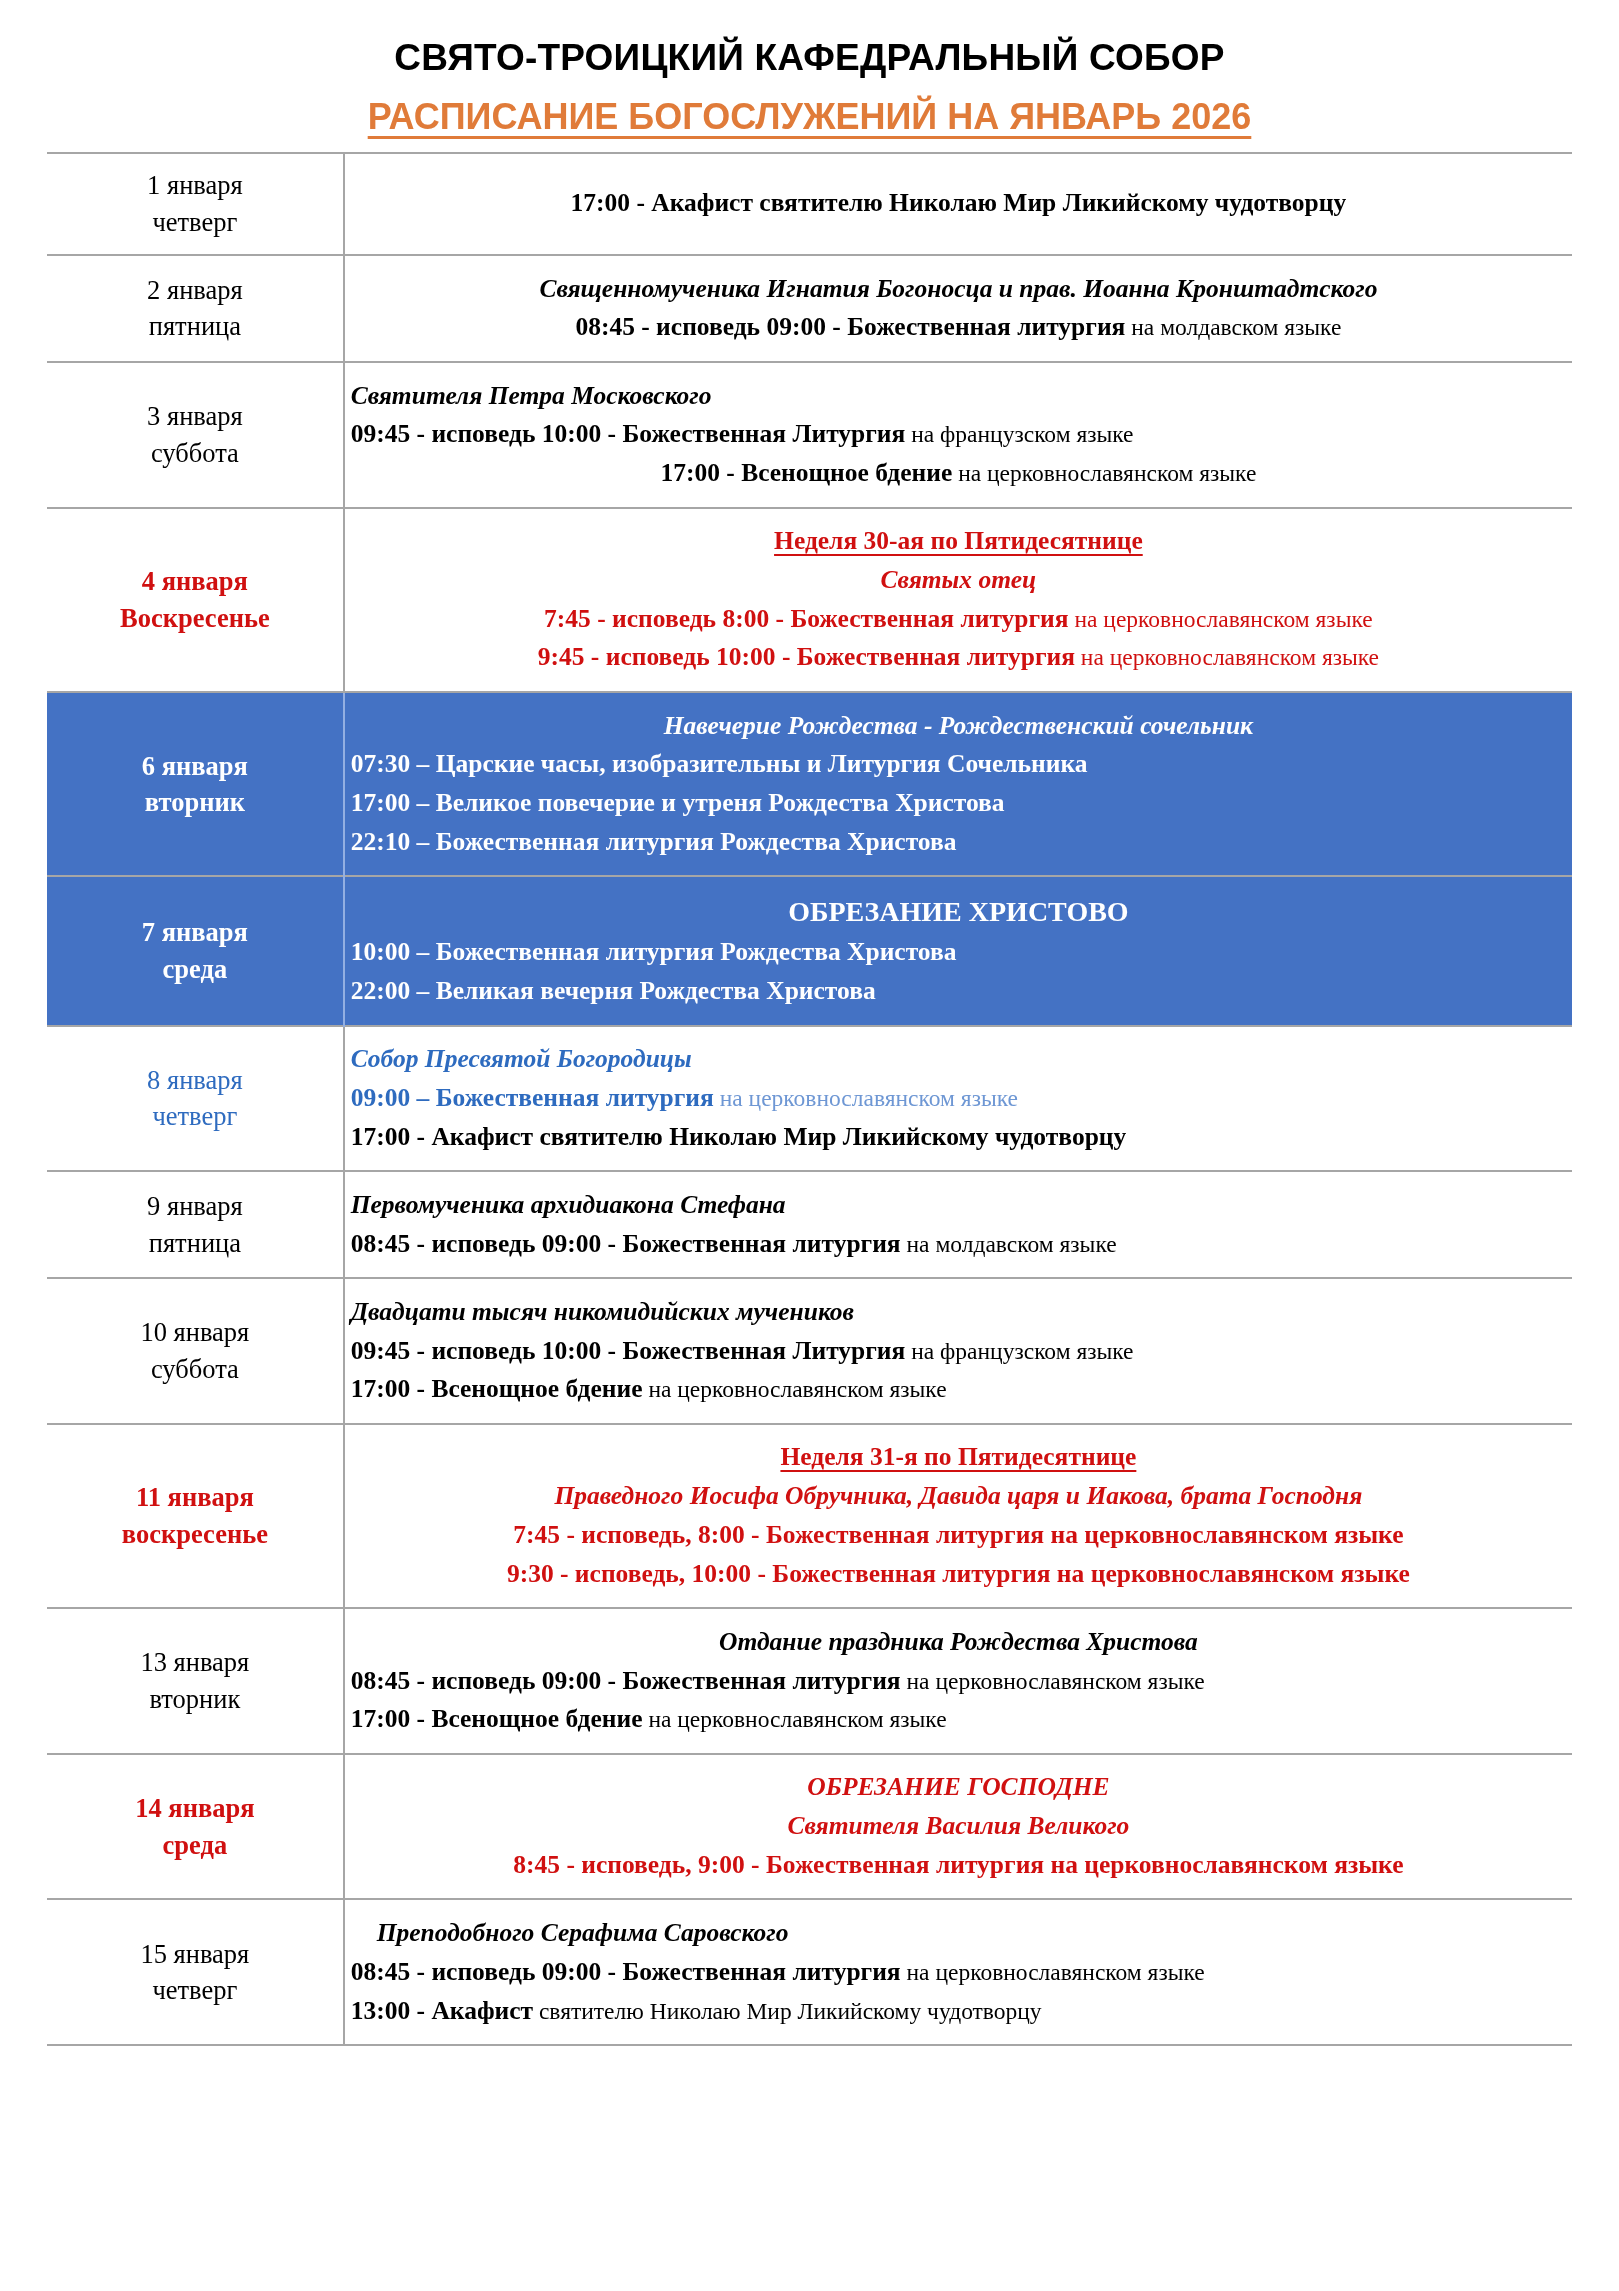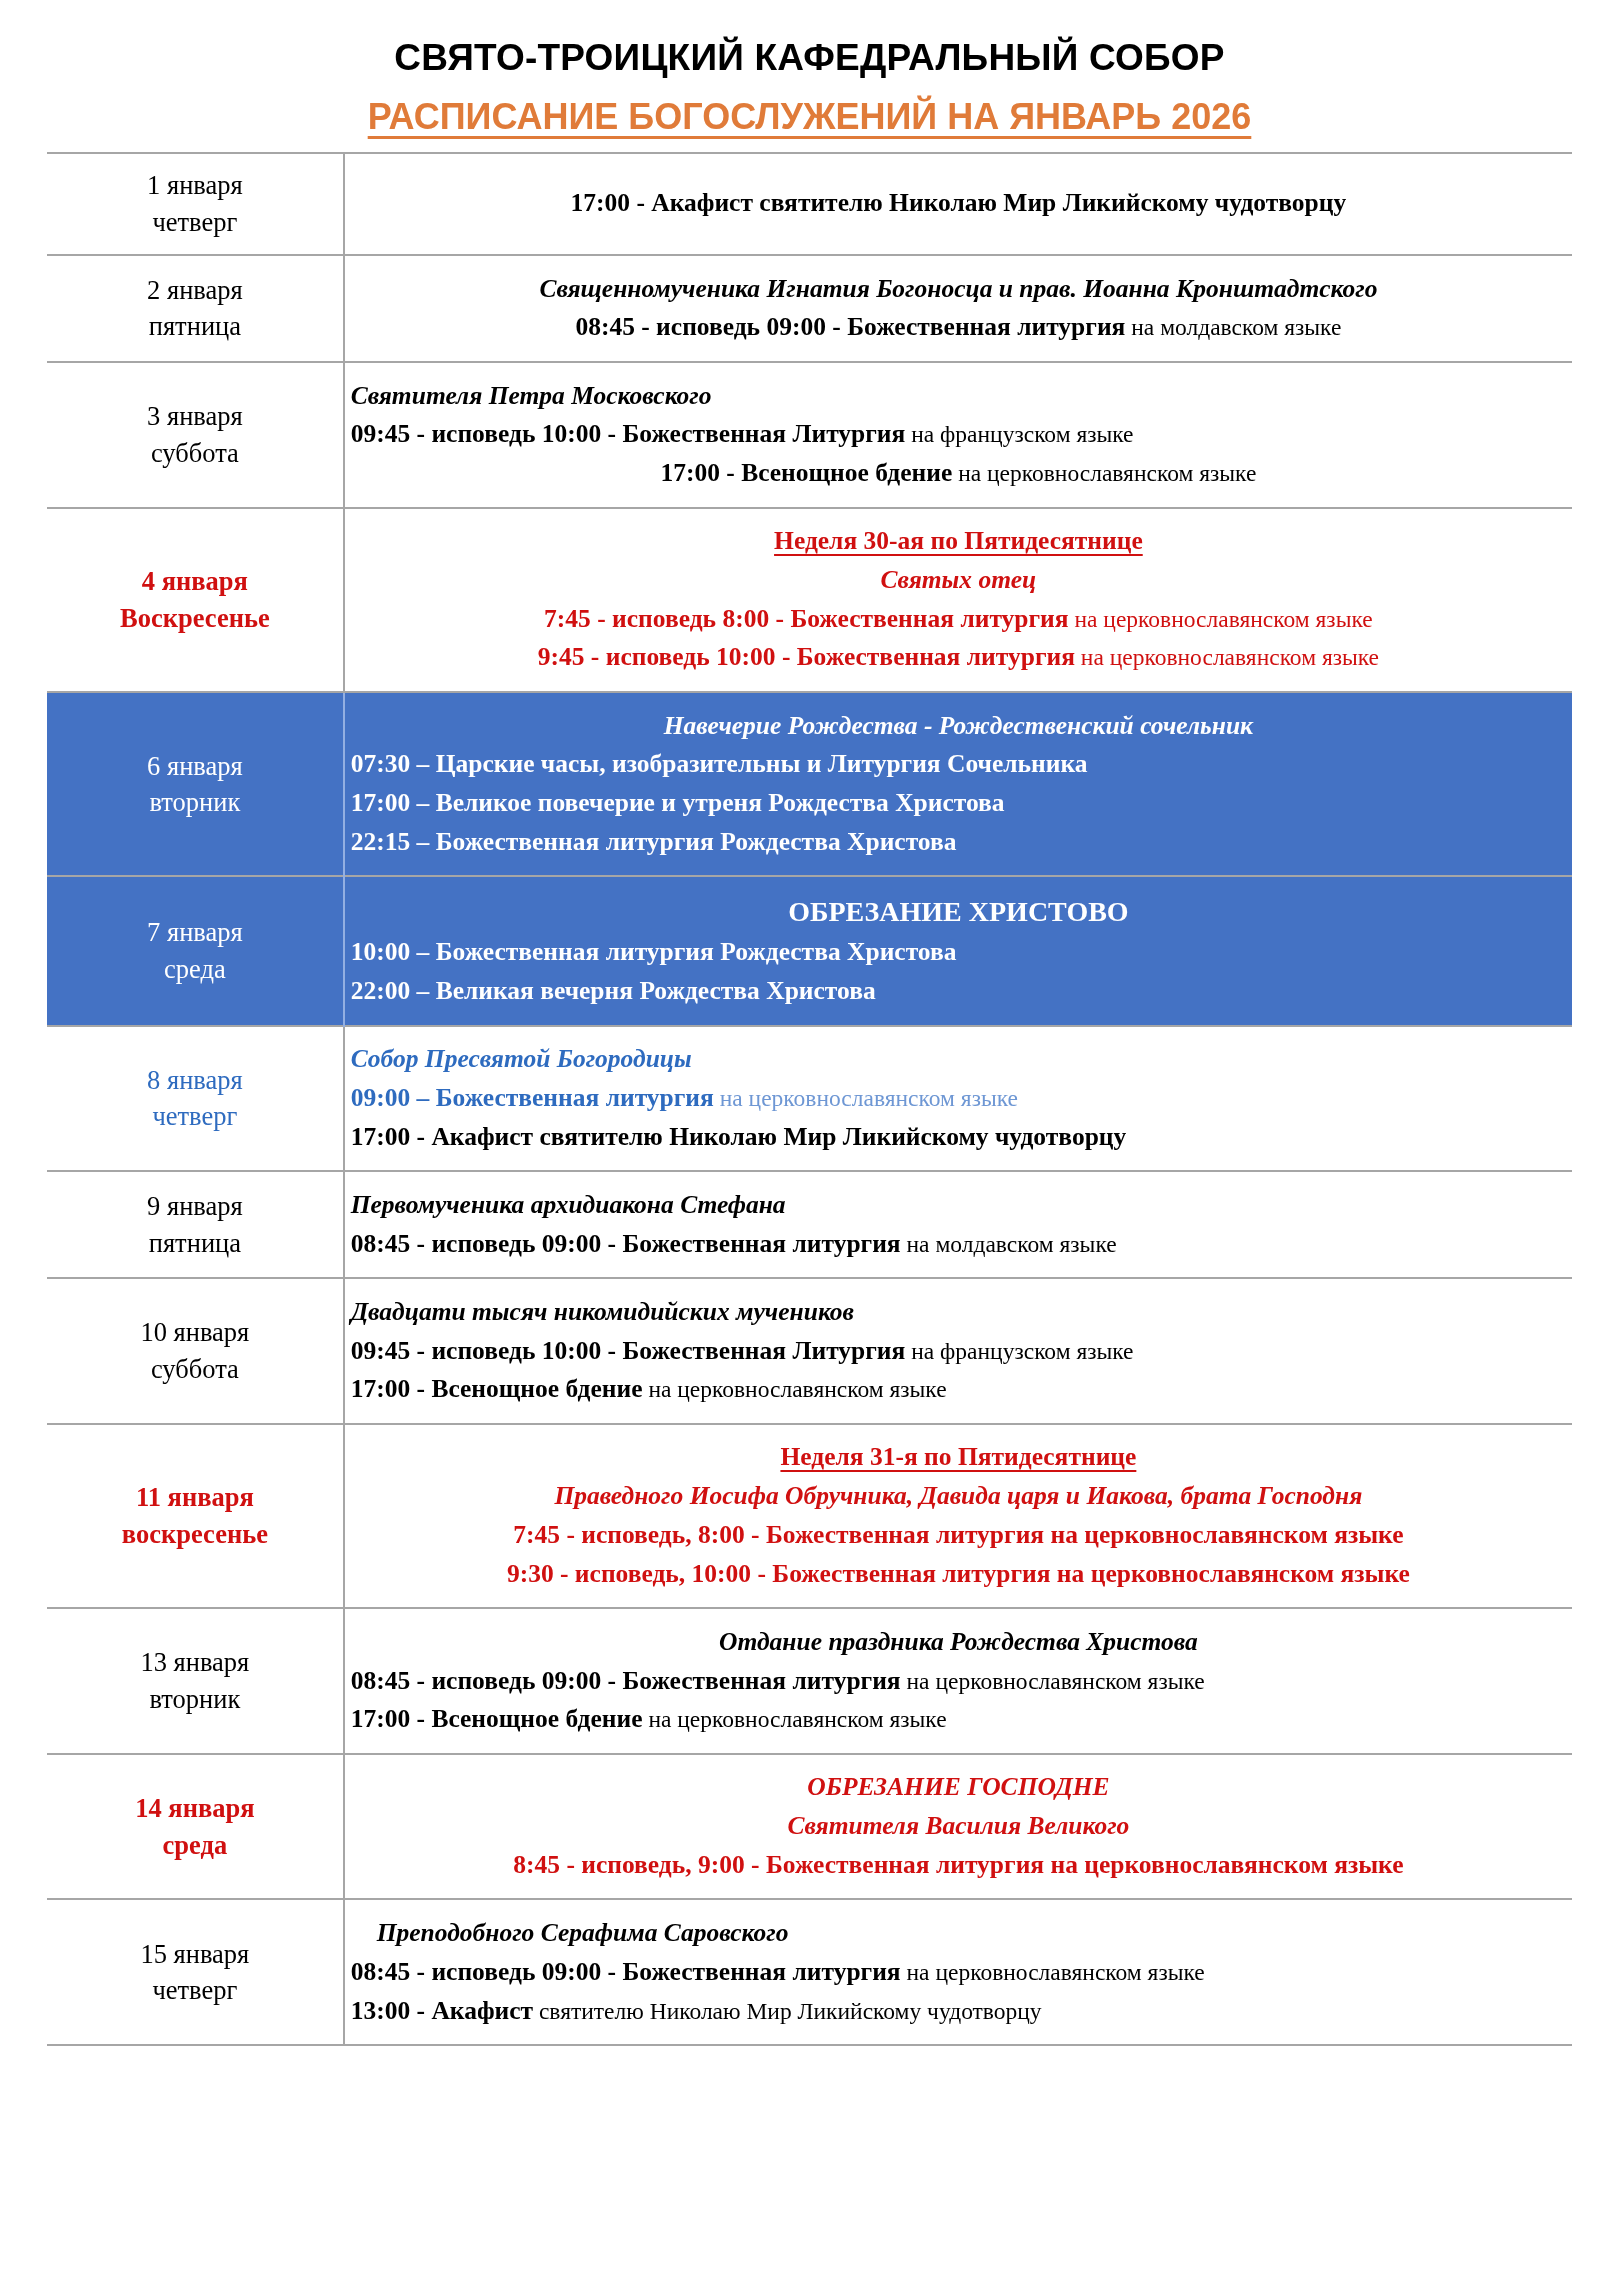--- a/index.html
+++ b/index.html
@@ -104,21 +104,21 @@
   tr.bluerow { background: #4472C4; }
   tr.bluerow td { color: #FFFFFF; border-right-color: #8FAEE0; }
   tr.bluerow td.daycell { border-right: 2px solid #93AFE2; }
 
   tr.redrow td.daycell,
   tr.redrow td.eventcell { color: #D01010; }
   tr.redrow td.daycell { font-weight: bold; }
 
   tr.bluetextrow td.daycell { color: #2E6BBF; }
 
-  tr.bluerow td.daycell { font-weight: normal; }
+  tr.bluerow td.daycell { font-weight: bold; }
 </style>
 </head>
 <body>
 
 <div class="page">
 
   <div class="header">
     <div class="header-line">СВЯТО-ТРОИЦКИЙ КАФЕДРАЛЬНЫЙ СОБОР</div>
   </div>
 
@@ -172,21 +172,21 @@
         </tr>
         <tr class="srow bluerow">
           <td class="daycell">
             <span class="daynum">6 января</span>
             <span class="dayname">вторник</span>
           </td>
           <td class="eventcell">
             <div class="ev center italic"><span class="bold-part" style="font-weight: bold;">Навечерие Рождества - Рождественский сочельник</span></div>
             <div class="ev"><span class="bold-part" style="font-weight: bold;">07:30 – Царские часы, изобразительны и Литургия Сочельника</span></div>
             <div class="ev"><span class="bold-part" style="font-weight: bold;">17:00 – Великое повечерие и утреня Рождества Христова</span></div>
-            <div class="ev"><span class="bold-part" style="font-weight: bold;">22:15 – Божественная литургия Рождества Христова</span></div>
+            <div class="ev"><span class="bold-part" style="font-weight: bold;">22:10 – Божественная литургия Рождества Христова</span></div>
           </td>
         </tr>
         <tr class="srow bluerow">
           <td class="daycell">
             <span class="daynum">7 января</span>
             <span class="dayname">среда</span>
           </td>
           <td class="eventcell">
             <div class="ev center caps"><span class="bold-part" style="font-weight: bold;">ОБРЕЗАНИЕ ХРИСТОВО</span></div>
             <div class="ev"><span class="bold-part" style="font-weight: bold;">10:00 – Божественная литургия Рождества Христова</span></div>

